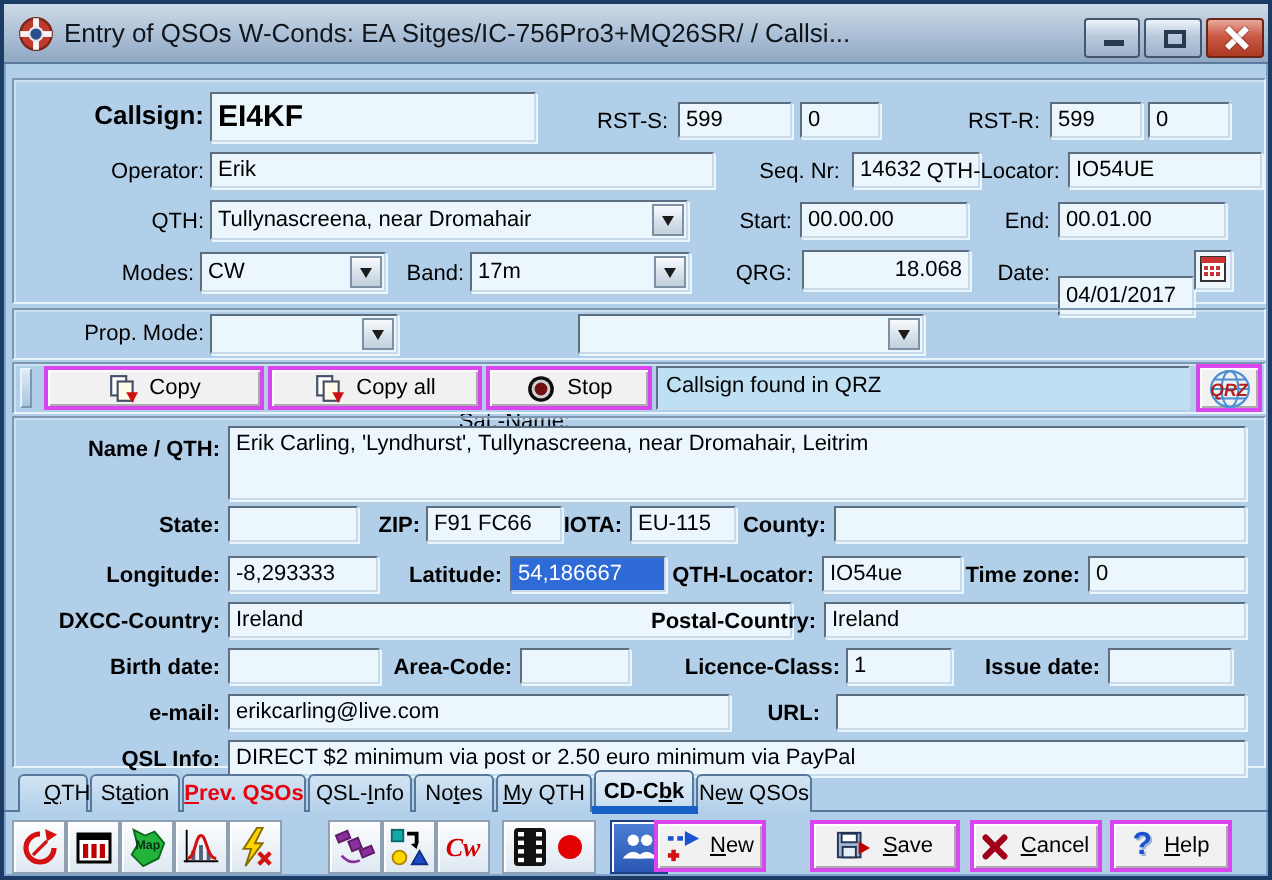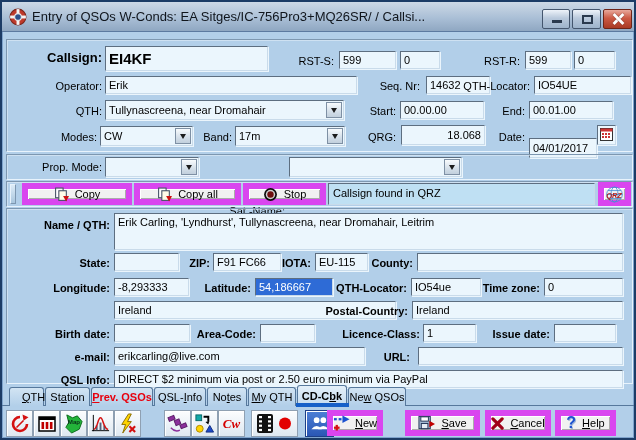--- a/index.html
+++ b/index.html
@@ -39,21 +39,21 @@
   .field.right { text-align:right; }
   .field.sel { background:var(--selection-blue,#2e6bd6); color:#fff; }
   .field.multiline { white-space:normal; line-height:13px; padding-top:2px; }
   .dd { padding-right:19px; }
   .ddarrow { position:absolute; top:1px; right:1px; bottom:1px; width:16px;
     background:linear-gradient(#f8fbfd,#d4dfe9 60%,#c2d0dd); border:1px solid #7e90a4;
     display:flex; align-items:center; justify-content:center; }
   .tri { width:0; height:0; border:3.5px solid transparent; border-top:5px solid #1c1c1c; margin-top:4px; }
   .panel { position:absolute; border:1px solid; border-color:#7d97b0 #e8f3fc #e8f3fc #7d97b0;
     box-shadow: inset 1px 1px 0 rgba(233,243,252,.5); }
-  .pushbtn { position:absolute; background:#f1f1f1; border:6px solid #d946ef;
+  .pushbtn { position:absolute; background:#f1f1f1; border:2px solid #d946ef;
     box-shadow: inset 1px 1px 0 #ffffff, inset -1px -1px 0 #ababab;
     font-size:11px; color:#000; display:flex; align-items:center; justify-content:center; gap:6px; cursor:default; }
   .statusbar { position:absolute; background:var(--status-bg,#bfe0f3);
     border:1px solid; border-color:#5d6e80 #c9dbea #c9dbea #5d6e80;
     font-size:11px; line-height:19px; padding:0 4px; white-space:nowrap; overflow:hidden; }
   .grip { position:absolute; width:6px; background:linear-gradient(#dcebf7,#a9c6de);
     border:1px solid; border-color:#e8f3fc #7d97b0 #7d97b0 #e8f3fc; }
   
   .tab { position:absolute; top:385px; height:19px; border:1px solid #56789c; border-bottom:none;
     border-radius:3px 3px 0 0; background:linear-gradient(#d2e4f3,#b2cfe9);
@@ -230,20 +230,21 @@
 
   <div class="lbl bold" style="left:38px;top:279px;width:70px;">Longitude:</div>
   <div class="field" style="left:112px;top:276px;width:75px;height:18px;">-8,293333</div>
   <div class="lbl bold" style="left:198px;top:279px;width:51px;">Latitude:</div>
   <div class="field sel" style="left:253px;top:276px;width:78px;height:18px;">54,186667</div>
   <div class="lbl bold" style="left:328px;top:279px;width:77px;">QTH-Locator:</div>
   <div class="field" style="left:409px;top:276px;width:70px;height:18px;">IO54ue</div>
   <div class="lbl bold" style="left:476px;top:279px;width:62px;">Time zone:</div>
   <div class="field" style="left:542px;top:276px;width:79px;height:18px;">0</div>
 
+  <div class="lbl bold" style="left:14px;top:302px;width:94px;">DXCC-Country:</div>
   <div class="field" style="left:112px;top:299px;width:282px;height:18px;">Ireland</div>
   <div class="lbl bold" style="left:316px;top:302px;width:90px;">Postal-Country:</div>
   <div class="field" style="left:410px;top:299px;width:211px;height:18px;">Ireland</div>
 
   <div class="lbl bold" style="left:38px;top:325px;width:70px;">Birth date:</div>
   <div class="field" style="left:112px;top:322px;width:76px;height:18px;"></div>
   <div class="lbl bold" style="left:192px;top:325px;width:62px;">Area-Code:</div>
   <div class="field" style="left:258px;top:322px;width:55px;height:18px;"></div>
   <div class="lbl bold" style="left:332px;top:325px;width:86px;">Licence-Class:</div>
   <div class="field" style="left:421px;top:322px;width:53px;height:18px;">1</div>

